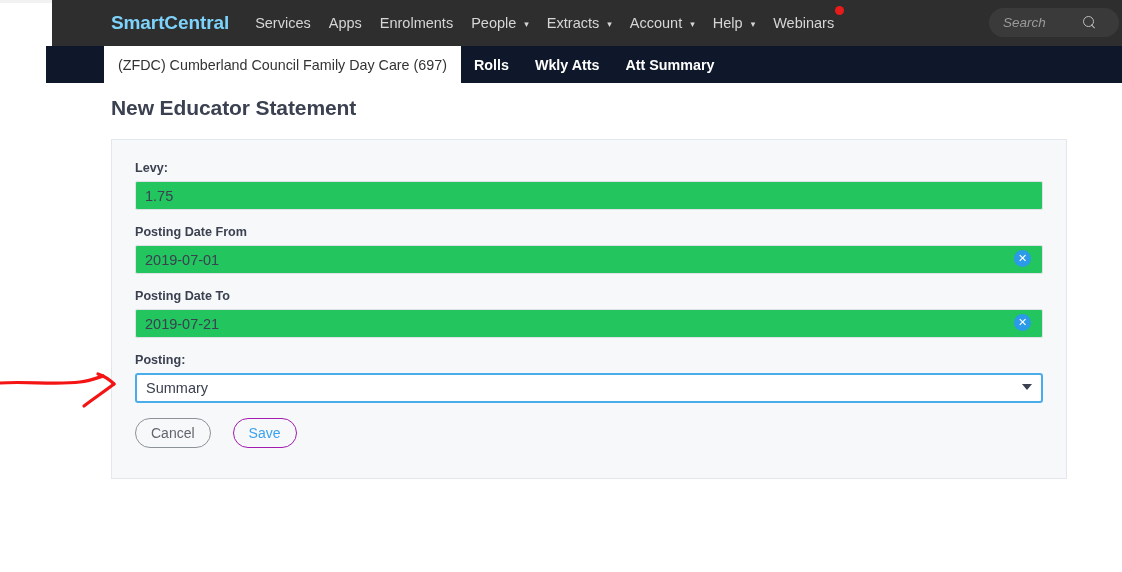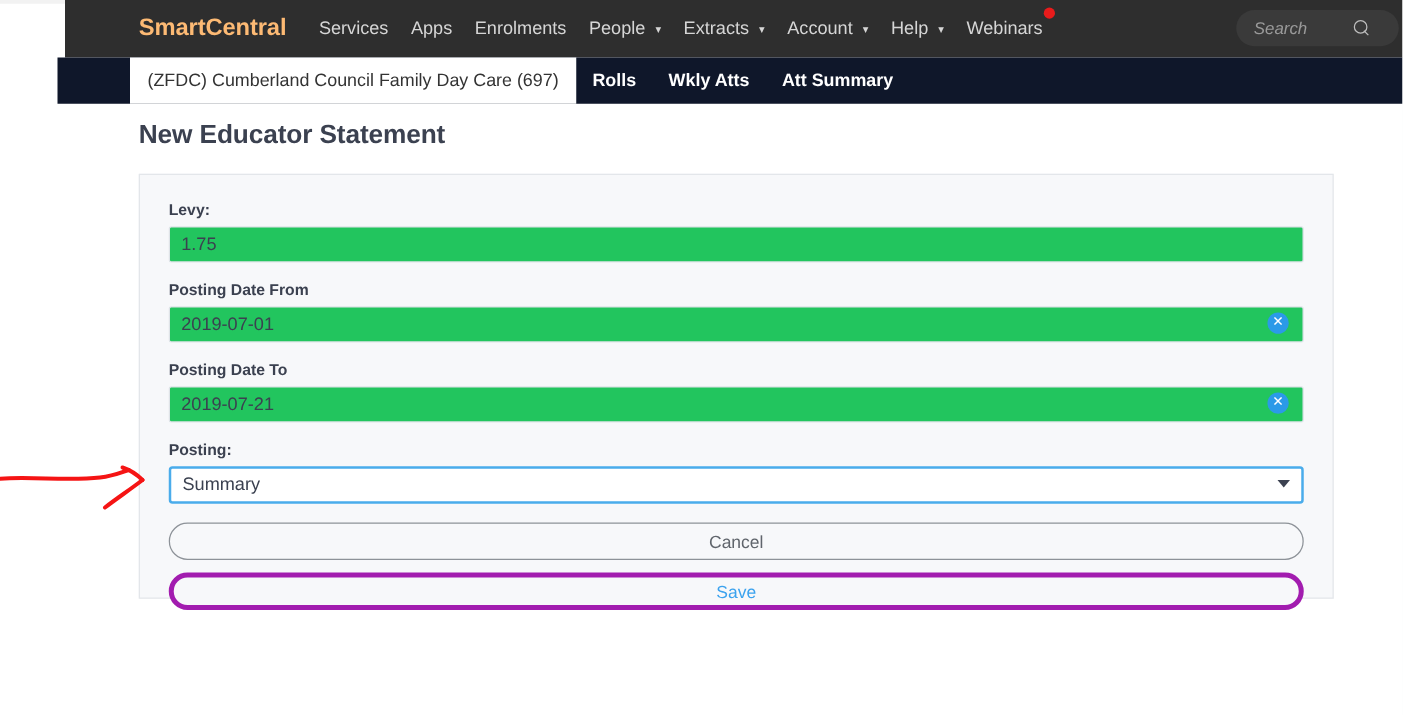--- a/index.html
+++ b/index.html
@@ -19,21 +19,21 @@
     background: #f2f2f2;
   }
 
   
   .navbar {
     position: absolute; left: 52px; top: 0; right: 0; height: 46px;
     background: #2e2e2e;
     display: flex; align-items: center;
   }
   .brand {
-    color: #fdba74; font-weight: bold; font-size: 19px;
+    color: #7dd3fc; font-weight: bold; font-size: 19px;
     margin-left: 59px; letter-spacing: -0.1px;
     white-space: nowrap;
   }
   .nav-links { display: flex; align-items: center; margin-left: 17px; }
   .nav-link {
     color: #d6d6d6; font-size: 14.5px; padding: 0 9px;
     white-space: nowrap; cursor: pointer; position: relative;
   }
   .nav-link .caret {
     display: inline-block; font-size: 9px; margin-left: 4px;
@@ -137,29 +137,29 @@
   .select-caret {
     position: absolute; right: 11px; top: 11px;
     width: 0; height: 0;
     border-left: 5px solid transparent;
     border-right: 5px solid transparent;
     border-top: 6px solid #3b4150;
     pointer-events: none;
   }
 
   
-  .btn-row { margin-top: 12px; display: flex; gap: 10px; flex-direction: column; }
+  .btn-row { margin-top: 12px; display: flex; gap: 22px; }
   .btn {
     border-radius: 16px; height: 30px; padding: 0 15px;
     font-size: 14px; cursor: pointer; background: #f7f8fa;
     font-family: "Liberation Sans", sans-serif;
     display: inline-flex; align-items: center; justify-content: center;
   }
   .btn-cancel { border: 1px solid #8d9298; color: #60656c; }
-  .btn-save   { border: 4px solid #a21caf; color: #3ba2ee; }
+  .btn-save   { border: 1px solid #a21caf; color: #3ba2ee; }
 
   
   .annotation { position: absolute; left: 0; top: 355px; pointer-events: none; }
 </style>
 </head>
 <body>
 
 <div id="page">
 
   <div class="top-sliver"></div>

